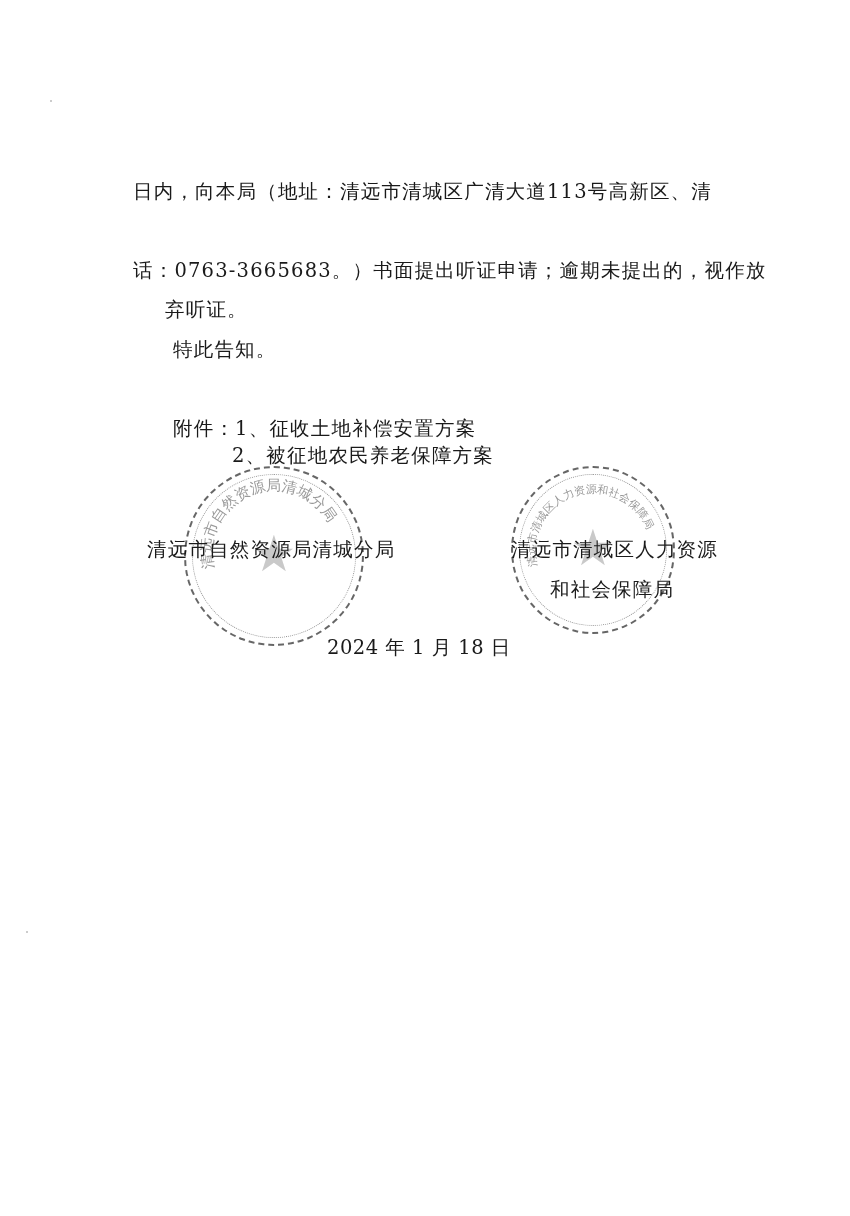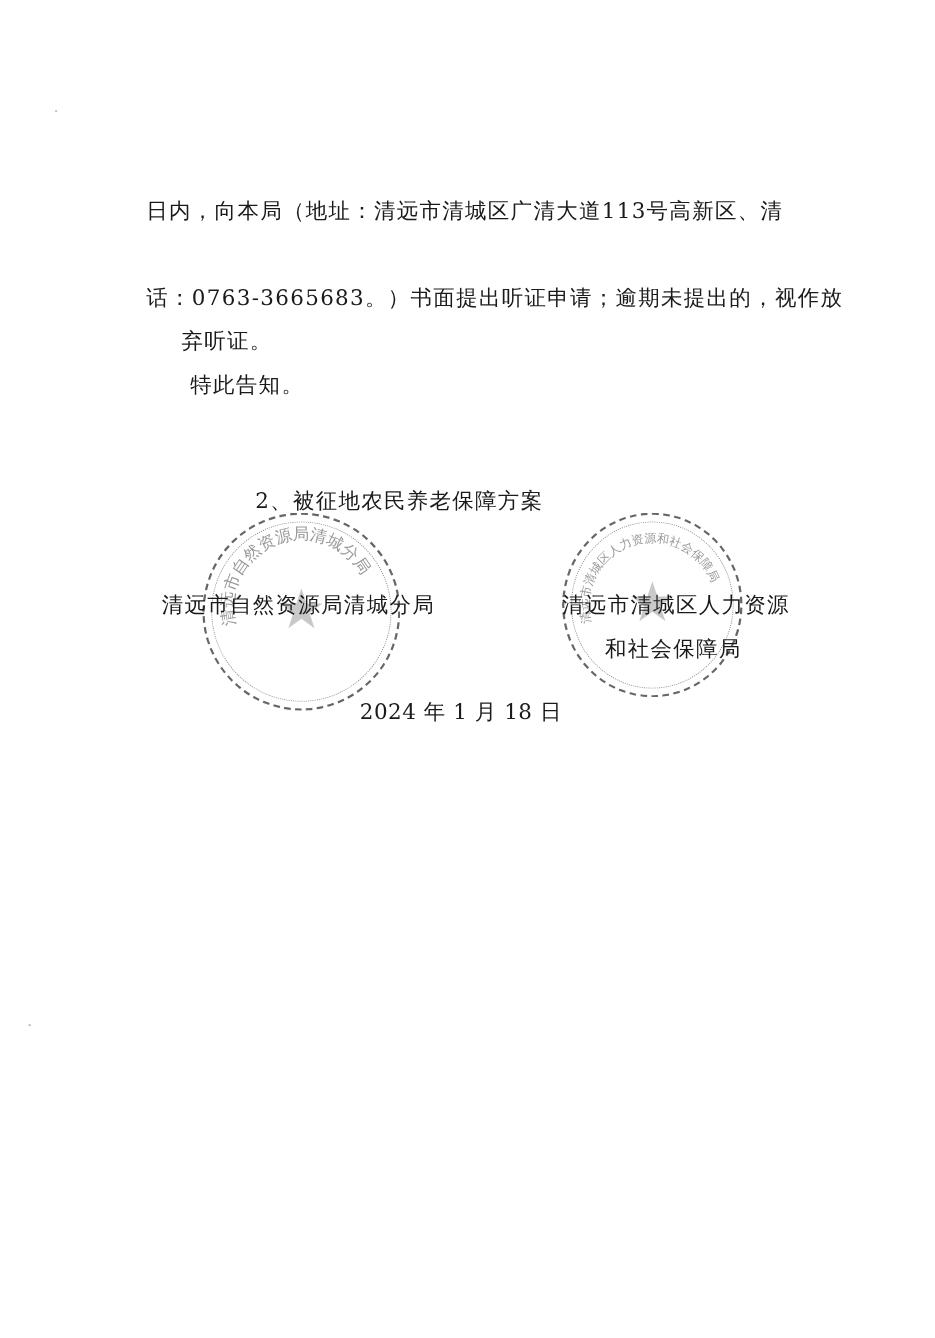--- a/index.html
+++ b/index.html
@@ -22,20 +22,23 @@
 
   <div class="speck" style="left:50px;top:100px;"></div>
   <div class="speck" style="left:26px;top:931px;"></div>
 
   <div class="line" style="left:133px;top:180px;">日内，向本局（地址：清远市清城区广清大道113号高新区、清</div>
   <div class="line" style="left:133px;top:259px;">话：0763-3665683。）书面提出听证申请；逾期未提出的，视作放</div>
   <div class="line" style="left:133px;top:298px;margin-left:32px;">弃听证。</div>
 
   <div class="line" style="left:173px;top:338px;text-align:center;">特此告知。</div>
 
+  <div class="line" style="left:173px;top:417px;">
+    <span>附件：</span><span>1、征收土地补偿安置方案</span>
+  </div>
   <div class="line" style="left:232px;top:444px;">2、被征地农民养老保障方案</div>
 
   <div class="stamp" style="left:184px;top:466px;width:176px;height:176px;">
     <div class="ring"></div>
     <svg class="arc" viewBox="0 0 176 176">
       <defs>
           <path id="arcL" d="M 28 100 A 62 62 0 1 1 148 100"></path>
         </defs>
       <text><textPath href="#arcL">清远市自然资源局清城分局</textPath></text>
     </svg>

